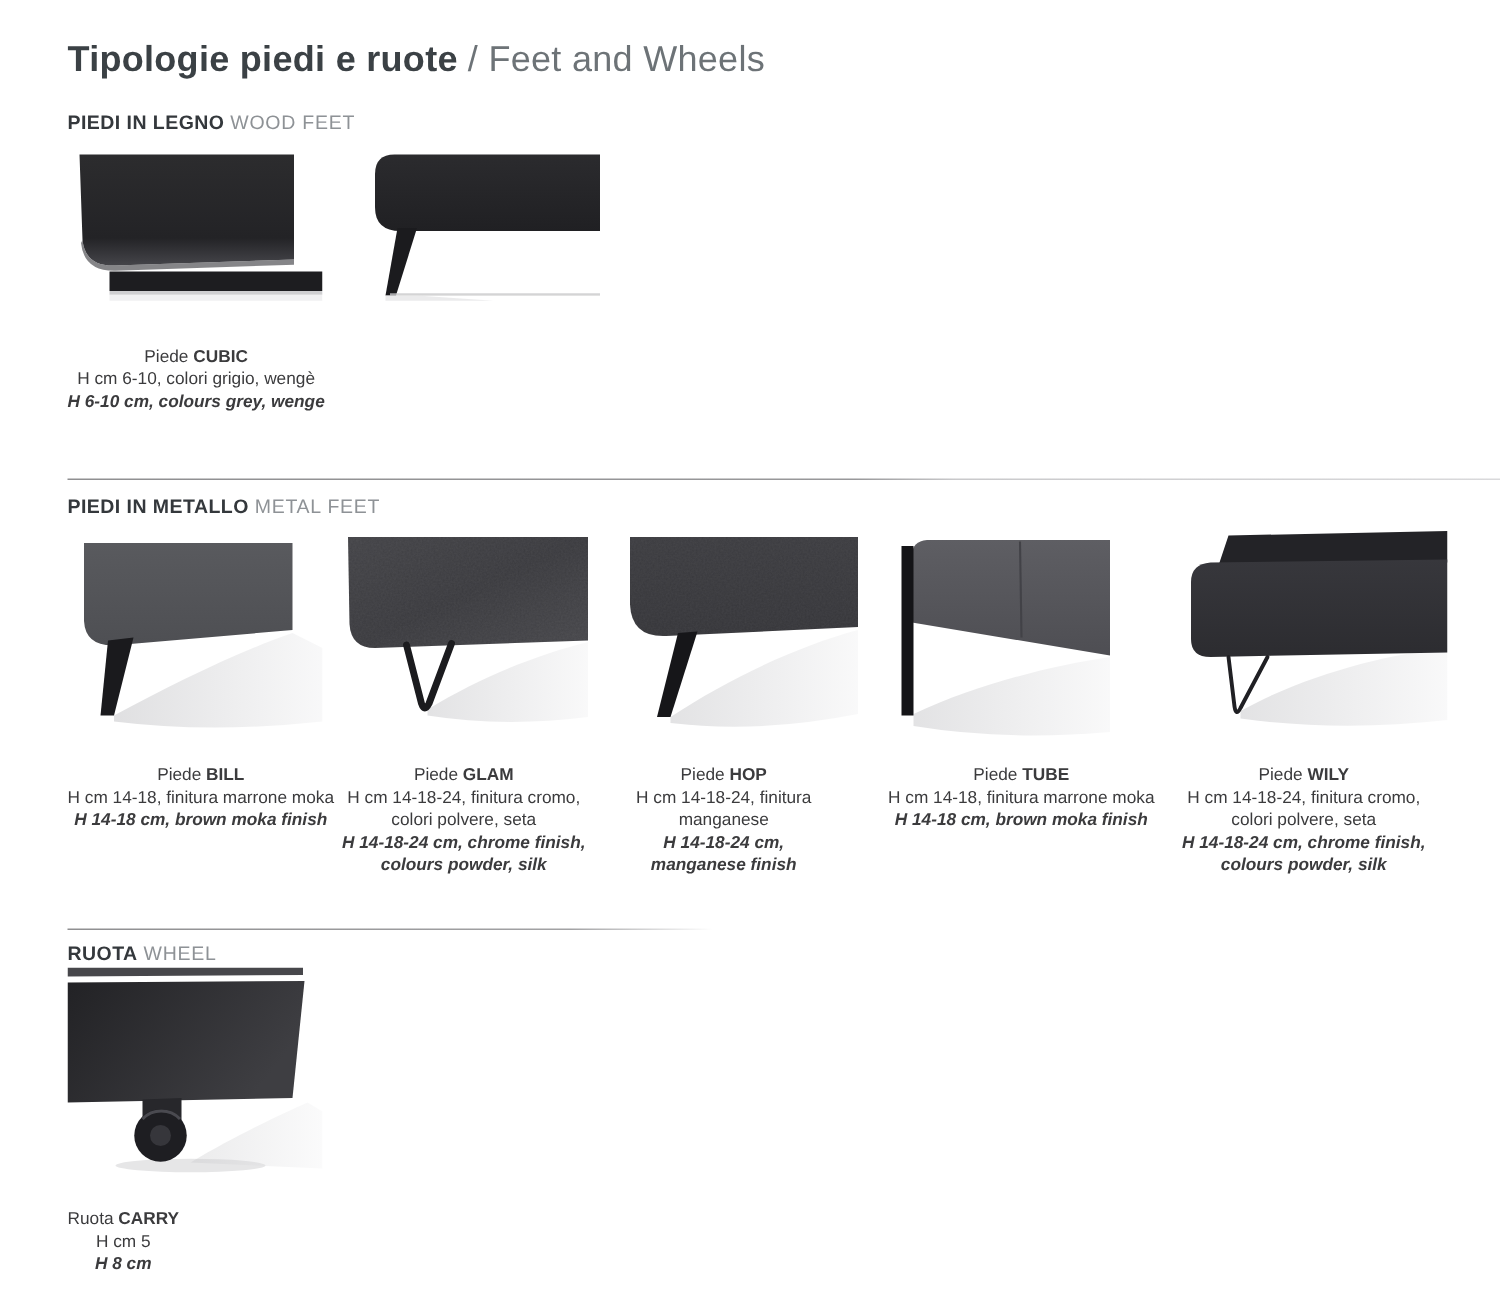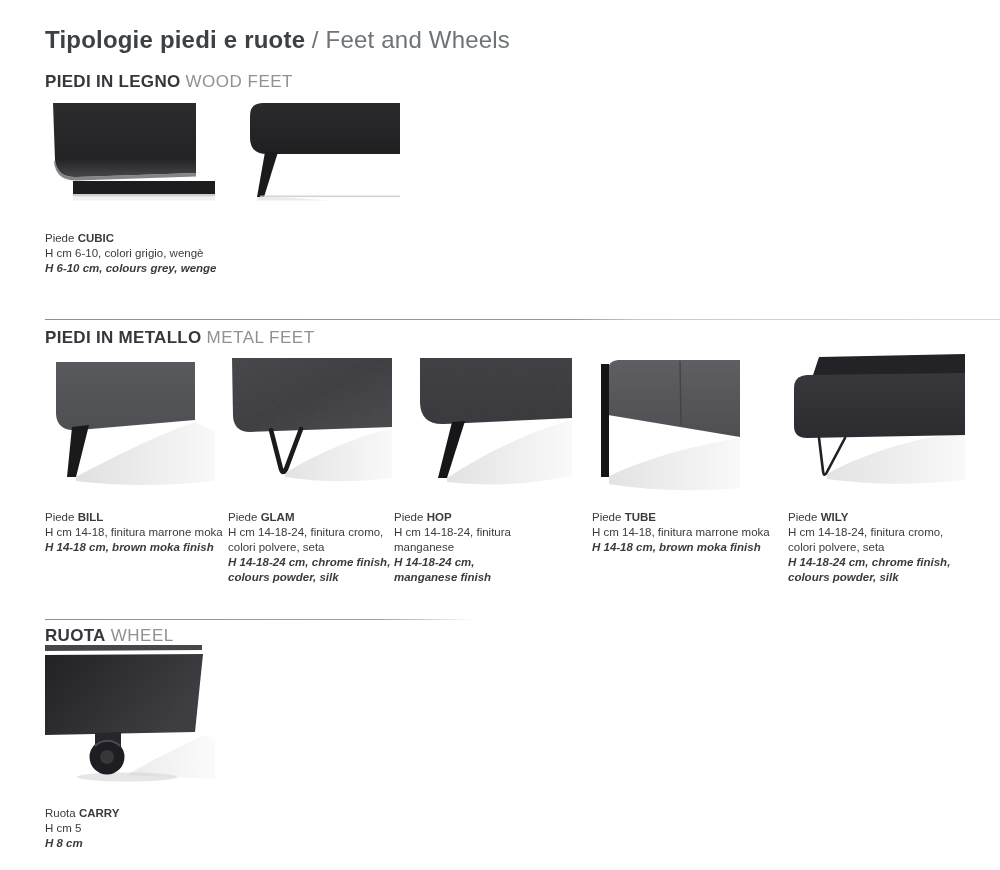--- a/index.html
+++ b/index.html
@@ -1,31 +1,31 @@
 <!DOCTYPE html>
 <html><head>
 <meta charset="utf-8">
 <style>
   html,body{margin:0;padding:0;background:#ffffff;}
   .page{position:relative;width:1000px;height:870px;background:#ffffff;
         font-family:"Liberation Sans",sans-serif;overflow:hidden;}
   .title{position:absolute;left:45px;top:26px;font-size:24px;line-height:27px;white-space:nowrap;}
   .title .t-it{font-weight:700;color:#3b4145;letter-spacing:.2px;}
   .title .t-en{font-weight:400;color:#6d7377;letter-spacing:.2px;}
-  .sh{position:absolute;font-size:17px;line-height:15px;white-space:nowrap;letter-spacing:.3px;}
+  .sh{position:absolute;font-size:13px;line-height:15px;white-space:nowrap;letter-spacing:.3px;}
   .sh-it{font-weight:700;color:#34383c;}
   .sh-en{font-weight:400;color:#8e9296;letter-spacing:.5px;}
   .rule{position:absolute;height:1px;}
   .rule-metal{left:45px;top:319px;width:955px;
     background:linear-gradient(to right,#8f8f91 0%,#98989a 55%,#c9c9cb 62%,#d9d9db 100%);}
   .rule-ruota{left:45px;top:619px;width:430px;
     background:linear-gradient(to right,#8f8f91 0%,#a2a2a4 78%,rgba(170,170,172,0) 100%);}
   .photo{position:absolute;}
   .itext{position:absolute;}
-  .line{font-size:11.5px;line-height:15px;color:#3b3b3d;white-space:nowrap;}
+  .line{font-size:11.5px;line-height:15px;color:#3b3b3d;white-space:nowrap;text-align:center;}
   .line b{font-weight:700;}
   .i{font-style:italic;font-weight:bold;}
 </style>
 </head>
 <body>
 
 <div class="page">
 
   <svg width="0" height="0" style="position:absolute">
     <defs>
@@ -214,21 +214,21 @@
   </div>
 
   <div class="itext" style="left:228px;top:510px">
     <div class="line"><span>Piede</span> <b>GLAM</b></div>
     <div class="line">H cm 14-18-24, finitura cromo,</div>
     <div class="line">colori polvere, seta</div>
     <div class="line i">H 14-18-24 cm, chrome finish,</div>
     <div class="line i">colours powder, silk</div>
   </div>
 
-  <div class="itext" style="left:394px;top:510px">
+  <div class="itext" style="left:424px;top:510px">
     <div class="line"><span>Piede</span> <b>HOP</b></div>
     <div class="line">H cm 14-18-24, finitura</div>
     <div class="line">manganese</div>
     <div class="line i">H 14-18-24 cm,</div>
     <div class="line i">manganese finish</div>
   </div>
 
   <div class="itext" style="left:592px;top:510px">
     <div class="line"><span>Piede</span> <b>TUBE</b></div>
     <div class="line">H cm 14-18, finitura marrone moka</div>

